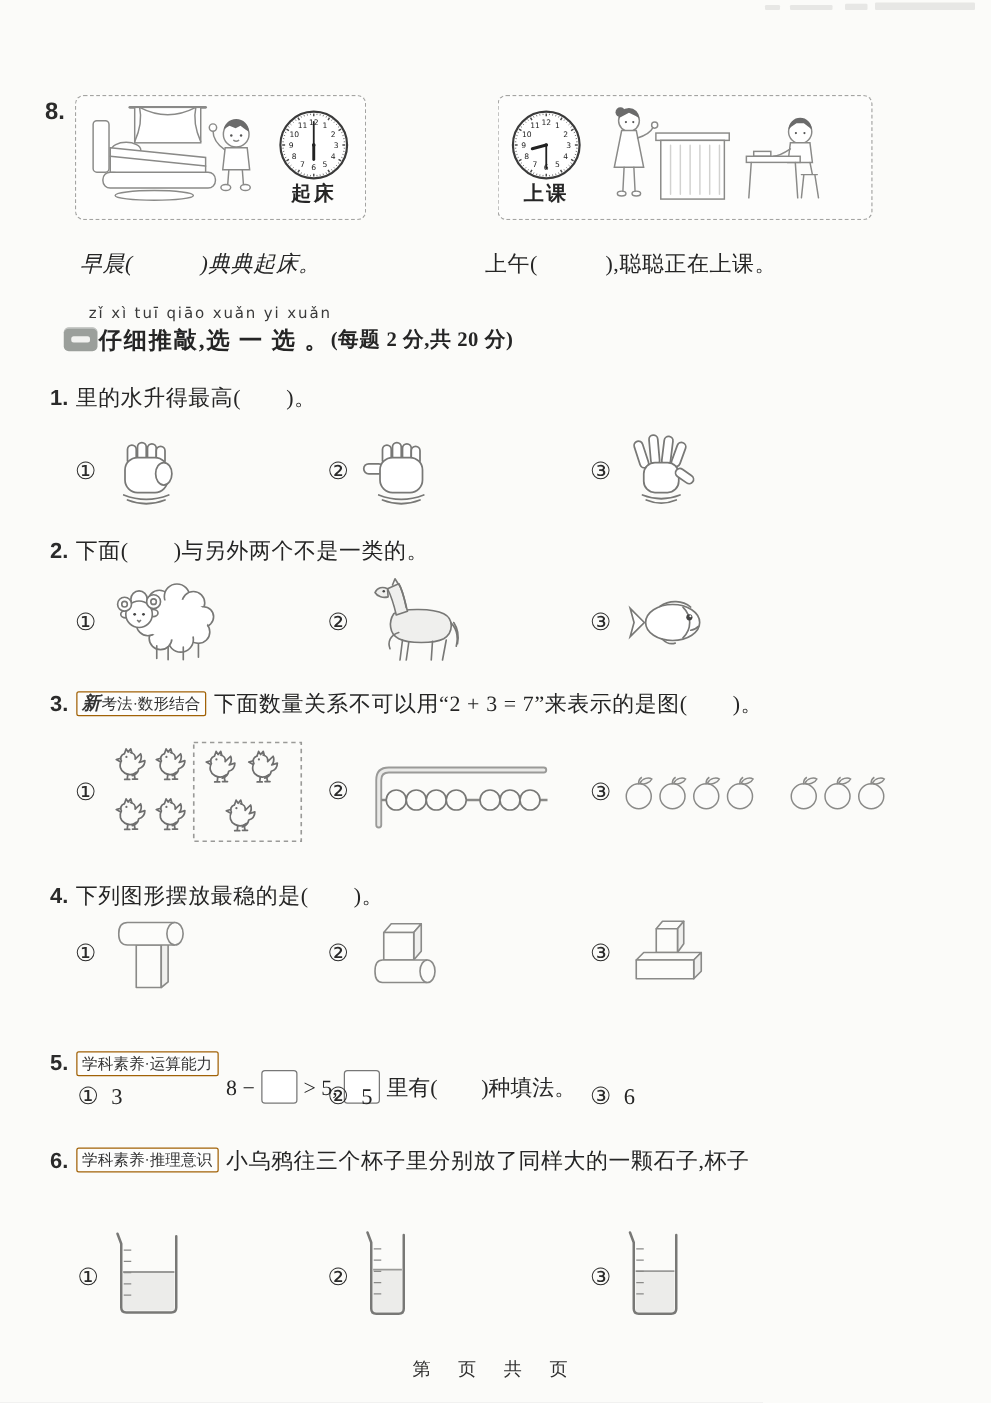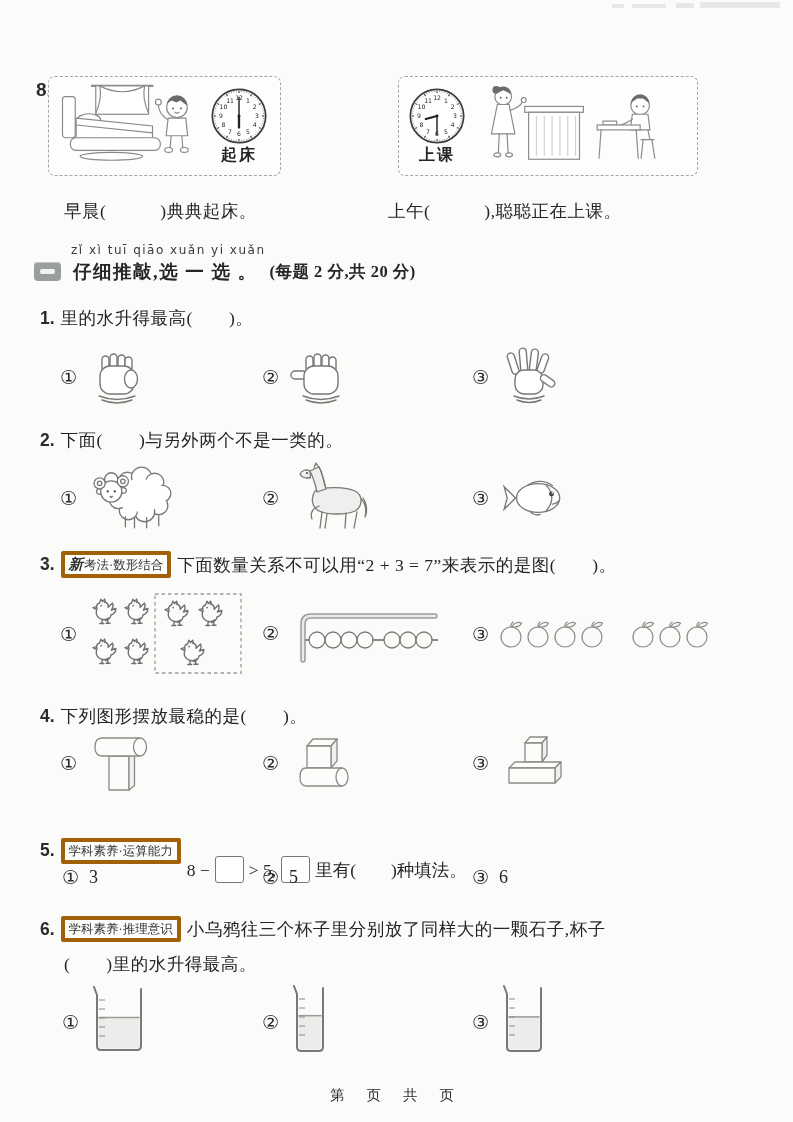--- a/index.html
+++ b/index.html
@@ -11,26 +11,26 @@
   .qtext{font-size:17.5px;letter-spacing:.5px;}
   .qline{position:absolute;left:40px;white-space:nowrap;display:flex;align-items:center;gap:6px;}
   .card{position:absolute;border:1.6px dashed #a4a4a2;border-radius:7px;background:#fdfdfc;
         display:flex;align-items:center;padding:3px 5px;box-sizing:border-box;}
   .clock-col{display:flex;flex-direction:column;align-items:center;width:66px;flex:0 0 auto;}
   .clock{width:58px;height:58px;}
   .clock-label{font-size:16px;font-weight:700;letter-spacing:2px;margin-top:0px;}
   .ans{position:absolute;top:199px;font-size:17.5px;letter-spacing:.5px;}
   .pinyin{position:absolute;left:71px;top:243px;font-family:"DejaVu Sans","Liberation Sans",sans-serif;
           font-size:12px;color:#3a3a3a;letter-spacing:1.5px;}
-  .sec-header{position:absolute;left:34px;top:259px;display:flex;align-items:center;gap:12px;white-space:nowrap;}
+  .sec-header{position:absolute;left:51px;top:259px;display:flex;align-items:center;gap:1px;white-space:nowrap;}
   .badge{display:inline-block;width:27px;height:19px;background:#9b9f9b;border-radius:4px;position:relative;box-shadow:0 1px 0 #c4c6c4 inset;}
   .badge-slot{position:absolute;left:6px;top:7px;width:15px;height:5px;background:#f2f2f0;border-radius:2px;}
   .sec-title{font-size:18.5px;font-weight:700;letter-spacing:1.5px;}
   .sec-score{font-size:16.5px;font-weight:600;letter-spacing:.5px;}
-  .tagbox{display:inline-block;border:4px solid #a16207;border-radius:2px;font-size:12.5px;line-height:16px;
+  .tagbox{display:inline-block;border:1px solid #a16207;border-radius:2px;font-size:12.5px;line-height:16px;
           padding:1px 4px;color:#333;letter-spacing:0;background:#fdfdfc;}
   .tag-new{font-style:italic;font-weight:700;font-size:14.5px;margin-right:1px;}
   .opt{position:absolute;display:flex;align-items:center;gap:10px;}
   .mark{font-family:"DejaVu Sans","Liberation Sans",sans-serif;font-size:19px;color:#2b2b2b;}
   .optval{font-size:18px;}
   .fbox{display:inline-block;width:27px;height:25px;border:1.2px solid #777;border-radius:3px;background:#fff;
         vertical-align:-7px;margin:0 5px;}
   .formula{font-size:17.5px;margin-top:38px;}
   .beaker{display:block;}
   .footer{position:absolute;left:0;top:1086px;width:100%;text-align:center;
@@ -61,21 +61,21 @@
       <g id="apple" stroke="#8a8a88" stroke-width="1.2" fill="none">
         <circle cx="12" cy="17" r="10" fill="#fbfbfa"></circle>
         <path d="M12,7.5 C11.6,5 12.6,3 14.5,1.8"></path>
         <path d="M13,6.5 C15,2.5 20,1.5 22.5,3.2 C21,6.5 16,8 13,6.5 Z" fill="#f6f6f4"></path>
       </g>
     </defs>
   </svg>
 
   <div class="abs qno" style="left:36px;top:79px;font-size:19px;">8.</div>
 
-  <div class="card" style="left:48px;top:76px;width:233px;height:100px;align-items:center;">
+  <div class="card" style="left:60px;top:76px;width:233px;height:100px;align-items:center;">
     <svg class="fig" viewBox="0 0 150 92" width="152" height="90">
       <g stroke="#8a8a88" stroke-width="1.2" fill="none" stroke-linecap="round">
         <line x1="36" y1="5" x2="98" y2="5" stroke-width="2.2"></line>
         <rect x="40" y="5" width="54" height="29" fill="#fff"></rect>
         <path d="M44,5 C46,14 44,24 40,33 M90,5 C88,14 90,24 94,33"></path>
         <path d="M44,5 Q67,17 90,5"></path>
         <rect x="6" y="16" width="13" height="42" rx="3" fill="#fff"></rect>
         <ellipse cx="33" cy="40" rx="12" ry="6.5" fill="#fff"></ellipse>
         <path d="M20,38 L98,46 L98,64 L20,58 Z" fill="#fff"></path>
         <path d="M20,45 L98,53"></path>
@@ -282,21 +282,21 @@
         <path d="M162,34 L178,34 L180,50 L160,50 Z"></path>
         <path d="M162,39 C156,43 152,45 148,45" fill="none"></path>
         <rect x="132" y="41" width="14" height="4"></rect>
         <rect x="126" y="45" width="44" height="5"></rect>
         <path d="M130,50 L128,79 M166,50 L168,79" fill="none"></path>
         <path d="M178,50 L180,60 M171,60 h13 M173,60 L171,79 M182,60 L185,79" fill="none"></path>
       </g>
     </svg>
   </div>
 
-  <div class="ans" style="left:64px;">早晨(　　　)典典起床。</div>
+  <div class="ans" style="left:64px;font-style:italic;">早晨(　　　)典典起床。</div>
   <div class="ans" style="left:388px;">上午(　　　),聪聪正在上课。</div>
 
   <div class="pinyin">zǐ  xì  tuī qiāo   xuǎn  yi  xuǎn</div>
   <div class="sec-header">
     <span class="badge">
         <span class="badge-slot"></span>
       </span>
     <span class="sec-title">仔细推敲,选 一 选 。</span>
     <span class="sec-score">(每题 2 分,共 20 分)</span>
   </div>
@@ -517,23 +517,20 @@
   <div class="opt" style="left:472px;top:866px;">
     <span class="mark">③</span>
     <span class="optval">6</span>
   </div>
 
   <div class="qline" style="top:916px;">
     <span class="qno">6.</span>
     <span class="tagbox">学科素养·推理意识</span>
     <span class="qtext">小乌鸦往三个杯子里分别放了同样大的一颗石子,杯子</span>
   </div>
-  <div class="qline" style="top:952px;left:64px;">
-    <span class="qtext">(　　)里的水升得最高。</span>
-  </div>
   <div class="opt" style="left:62px;top:986px;height:72px;">
     <span class="mark">①</span>
     <span class="beaker"><svg viewBox="0 0 60 70" width="60" height="70">
           <rect x="9.5" y="32.599999999999994" width="41" height="30.900000000000006" fill="#ececea"></rect>
           <line x1="9.5" y1="32.599999999999994" x2="50.5" y2="32.599999999999994" stroke="#9a9a98" stroke-width="1.5"></line>
           <path d="M5,2 L8,10 L8,61 Q8,65 12,65 L48,65 Q52,65 52,61 L52,4" fill="none" stroke="#787876" stroke-width="2" stroke-linecap="round" stroke-linejoin="round"></path>
           <line x1="10" y1="15" x2="16" y2="15" stroke="#8a8a88" stroke-width="1"></line>
           <line x1="10" y1="24" x2="16" y2="24" stroke="#8a8a88" stroke-width="1"></line>
           <line x1="10" y1="33" x2="16" y2="33" stroke="#8a8a88" stroke-width="1"></line>
           <line x1="10" y1="42" x2="16" y2="42" stroke="#8a8a88" stroke-width="1"></line>

